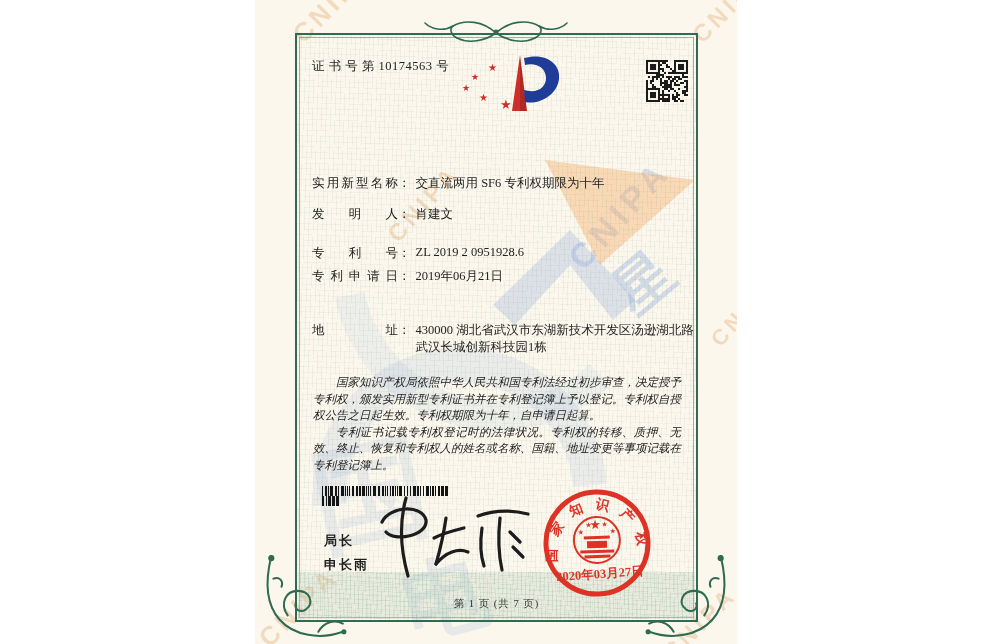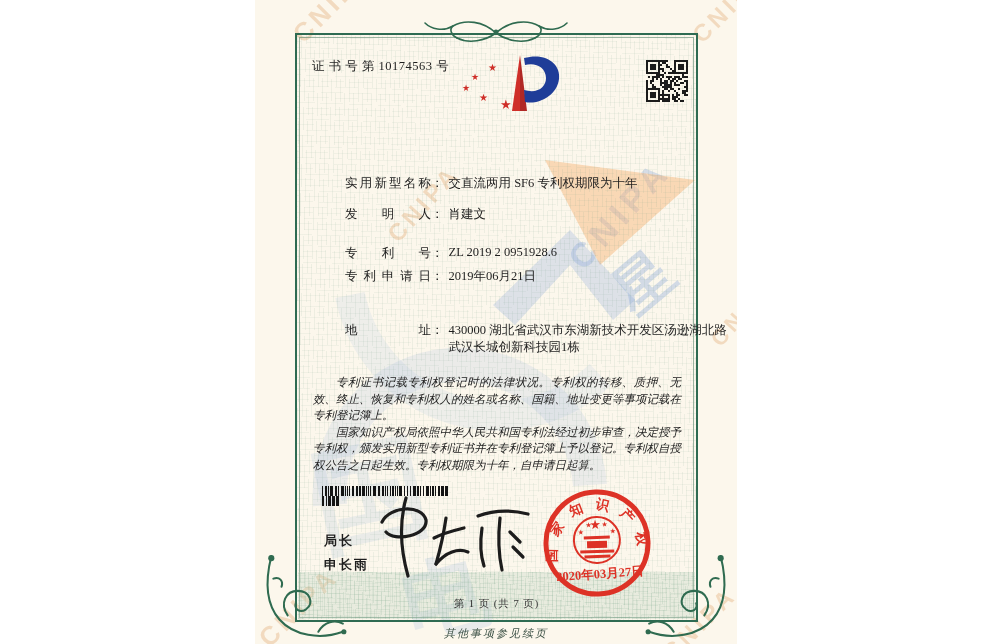--- a/index.html
+++ b/index.html
@@ -48,21 +48,21 @@
   .s1{ left:14px; top:33px; font-size:9px; }  .s2{ left:23px; top:22px; font-size:9px; }
   .s3{ left:31px; top:42px; font-size:10px;}  .s4{ left:40px; top:12px; font-size:10px;}
   .s5{ left:52px; top:47px; font-size:13px;}
   #logo svg { position:absolute; left:0; top:0; }
   #qr { left:391px; top:60px; width:42px; height:42px; }
   #title { left:40px; top:117px; width:403px; text-align:center; font-size:27px; font-weight:bold;
            letter-spacing:2.5px; color:#141414; }
   .row { left:57px; font-size:12.5px; white-space:nowrap; }
   .r1{top:175px;} .r2{top:206px;} .r3{top:245px;} .r4{top:268px;} .r5{top:291px;}
   .r6{top:322px;} .r7{top:354px;}
-  .flabel { display:inline-block; width:86px; text-align:justify; text-align-last:justify; vertical-align:top;margin-left:33px; }
+  .flabel { display:inline-block; width:86px; text-align:justify; text-align-last:justify; vertical-align:top; }
   .fvalue { margin-left:5px; vertical-align:top; }
   .addr .fvalue { display:inline-block; width:290px; white-space:normal; line-height:17px; }
   .g2 { position:absolute; left:205px; top:0; white-space:nowrap; }
   .g2 .flabel { width:auto; text-align:left; text-align-last:left; }
   #paras { left:58px; top:374px; width:368px; font-size:11.5px; line-height:16.5px;
            font-style:italic; text-align:justify; color:#232323; }
   #paras p { text-indent:2em; }
   #barcode { left:67px; top:486px; width:127px; height:10px; font-size:0; }
   #barcode i { display:inline-block; height:100%; background:#141414; }
   #lbl-juzhang { left:69px; top:532px; font-family:"Liberation Sans",sans-serif; font-weight:600;
@@ -404,22 +404,22 @@
       <span class="flabel">专利号</span><span>：</span><span class="fvalue">ZL 2019 2 0951928.6</span>
     </div>
     <div class="c row r4">
       <span class="flabel">专利申请日</span><span>：</span><span class="fvalue">2019年06月21日</span>
     </div>
     <div class="c row r6 addr">
       <span class="flabel">地址</span><span>：</span><span class="fvalue">430000 湖北省武汉市东湖新技术开发区汤逊湖北路武汉长城创新科技园1栋</span>
     </div>
 
     <div class="c" id="paras">
+      <p>国家知识产权局依照中华人民共和国专利法经过初步审查，决定授予专利权，颁发实用新型专利证书并在专利登记簿上予以登记。专利权自授权公告之日起生效。专利权期限为十年，自申请日起算。</p>
       <p>专利证书记载专利权登记时的法律状况。专利权的转移、质押、无效、终止、恢复和专利权人的姓名或名称、国籍、地址变更等事项记载在专利登记簿上。</p>
-      <p>国家知识产权局依照中华人民共和国专利法经过初步审查，决定授予专利权，颁发实用新型专利证书并在专利登记簿上予以登记。专利权自授权公告之日起生效。专利权期限为十年，自申请日起算。</p>
     </div>
 
     <div class="c" id="barcode"><i style="width:1px;margin-right:2px"></i><i style="width:2px;margin-right:1px"></i><i style="width:1px;margin-right:1px"></i><i style="width:3px;margin-right:2px"></i><i style="width:2px;margin-right:1px"></i><i style="width:1px;margin-right:2px"></i><i style="width:3px;margin-right:1px"></i><i style="width:1px;margin-right:1px"></i><i style="width:1px;margin-right:1px"></i><i style="width:1px;margin-right:2px"></i><i style="width:2px;margin-right:2px"></i><i style="width:2px;margin-right:1px"></i><i style="width:2px;margin-right:1px"></i><i style="width:3px;margin-right:1px"></i><i style="width:1px;margin-right:1px"></i><i style="width:1px;margin-right:1px"></i><i style="width:1px;margin-right:2px"></i><i style="width:3px;margin-right:2px"></i><i style="width:2px;margin-right:2px"></i><i style="width:2px;margin-right:1px"></i><i style="width:1px;margin-right:1px"></i><i style="width:1px;margin-right:2px"></i><i style="width:1px;margin-right:1px"></i><i style="width:2px;margin-right:1px"></i><i style="width:1px;margin-right:1px"></i><i style="width:1px;margin-right:1px"></i><i style="width:3px;margin-right:2px"></i><i style="width:1px;margin-right:2px"></i><i style="width:1px;margin-right:2px"></i><i style="width:1px;margin-right:2px"></i><i style="width:3px;margin-right:1px"></i><i style="width:2px;margin-right:1px"></i><i style="width:1px;margin-right:2px"></i><i style="width:1px;margin-right:2px"></i><i style="width:3px;margin-right:1px"></i><i style="width:1px;margin-right:1px"></i><i style="width:2px;margin-right:1px"></i><i style="width:1px;margin-right:2px"></i><i style="width:2px;margin-right:1px"></i><i style="width:3px;margin-right:1px"></i><i style="width:3px;margin-right:1px"></i><i style="width:2px;margin-right:2px"></i><i style="width:1px;margin-right:1px"></i><i style="width:3px;margin-right:1px"></i><i style="width:3px;margin-right:1px"></i><i style="width:3px;margin-right:2px"></i></div>
     <div class="c" id="lbl-juzhang">局长</div>
     <div class="c" id="lbl-name">申长雨</div>
     <svg class="c" id="signature" width="170" height="88">
       <g stroke="#1c1c1c" stroke-width="3.2" fill="none" stroke-linecap="round">
         <path d="M36,6 C30,28 30,56 38,84"></path>
         <path d="M12,30 C20,14 52,12 56,28 C58,44 24,50 16,40"></path>
         <path d="M76,26 C74,40 70,58 66,72"></path>
@@ -446,15 +446,14 @@
         <text x="60" y="39" font-size="7">★</text>
           <text x="68" y="46" font-size="7">★</text>
         <rect x="42" y="48" width="26" height="3"></rect>
         <rect x="45" y="53" width="20" height="7"></rect>
         <rect x="38" y="62" width="34" height="3"></rect>
         <rect x="42" y="67" width="26" height="3"></rect>
       </g>
     </svg>
     <div class="c" id="seal-date">2020年03月27日</div>
     <div class="c" id="page-footer">第 1 页 (共 7 页)</div>
-    <div class="c" id="cont-note">其他事项参见续页</div>
   </div>
 </div>
 
 </body></html>

